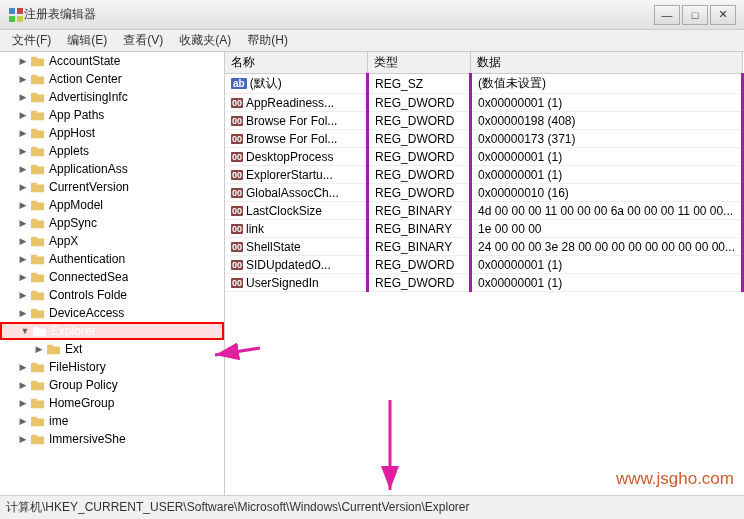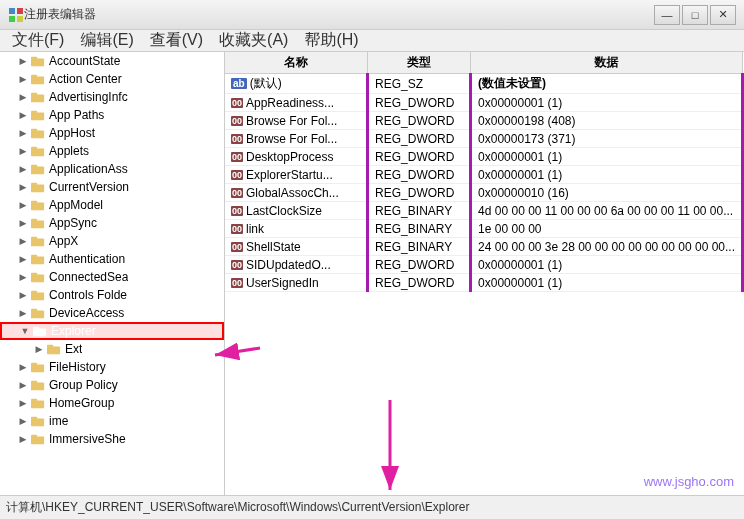--- a/index.html
+++ b/index.html
@@ -56,21 +56,21 @@
     .menu-bar {
       background: #f0f0f0;
       height: 22px;
       display: flex;
       align-items: center;
       border-bottom: 1px solid #ccc;
       padding: 0 4px;
     }
     .menu-item {
       padding: 2px 8px;
-      font-size: 16px;
+      font-size: 12px;
       color: #333;
       cursor: pointer;
     }
 
     
     .main-content {
       display: flex;
       height: calc(519px - 30px - 22px - 24px);
     }
 
@@ -135,23 +135,23 @@
     }
     .registry-table {
       width: 100%;
       border-collapse: collapse;
     }
     .registry-table th {
       background: #f0f0f0;
       border-bottom: 1px solid #ccc;
       border-right: 1px solid #ccc;
       padding: 2px 6px;
-      text-align: center;
+      text-align: left;
       font-size: 12px;
-      font-weight: bold;
+      font-weight: normal;
       position: sticky;
       top: 0;
       height: 20px;
     }
     .registry-table td {
       padding: 1px 6px;
       border-bottom: 1px solid #eee;
       border-right: 3px solid #a21caf;
       font-size: 12px;
       height: 18px;
@@ -190,22 +190,22 @@
       color: #cc0066;
       font-size: 18px;
       font-weight: bold;
       text-shadow: 1px 1px 2px rgba(0,0,0,0.3);
     }
     .watermark-text2 {
       color: #cc0066;
       font-size: 13px;
     }
     .watermark-url {
-      color: #8b5cf6;
-      font-size: 13px;
+      color: #c2410c;
+      font-size: 17px;
     }
 
     
     .arrow-overlay {
       position: absolute;
       pointer-events: none;
     }
 
     
     .tree-panel::-webkit-scrollbar,
@@ -484,21 +484,21 @@
           <th>数据</th>
         </tr>
       </thead>
       <tbody id="registry-tbody">
       <tr>
             <td><span class="reg-icon">
                 <span style="background:#4466bb;color:white;font-size:10px;padding:0 2px;border-radius:1px;font-weight:bold;">ab</span>
                 <span>(默认)</span>
               </span></td>
             <td>REG_SZ</td>
-            <td style="max-width: 280px; font-weight: bold;">(数值未设置)</td>
+            <td style="max-width: 280px;">(数值未设置)</td>
           </tr>
           <tr>
             <td><span class="reg-icon">
                 <span style="background:#884444;color:white;font-size:9px;padding:0 1px;border-radius:1px;font-weight:bold;">00</span>
                 <span>AppReadiness...</span>
               </span></td>
             <td>REG_DWORD</td>
             <td style="max-width: 280px;">0x00000001 (1)</td>
           </tr>
           <tr>

